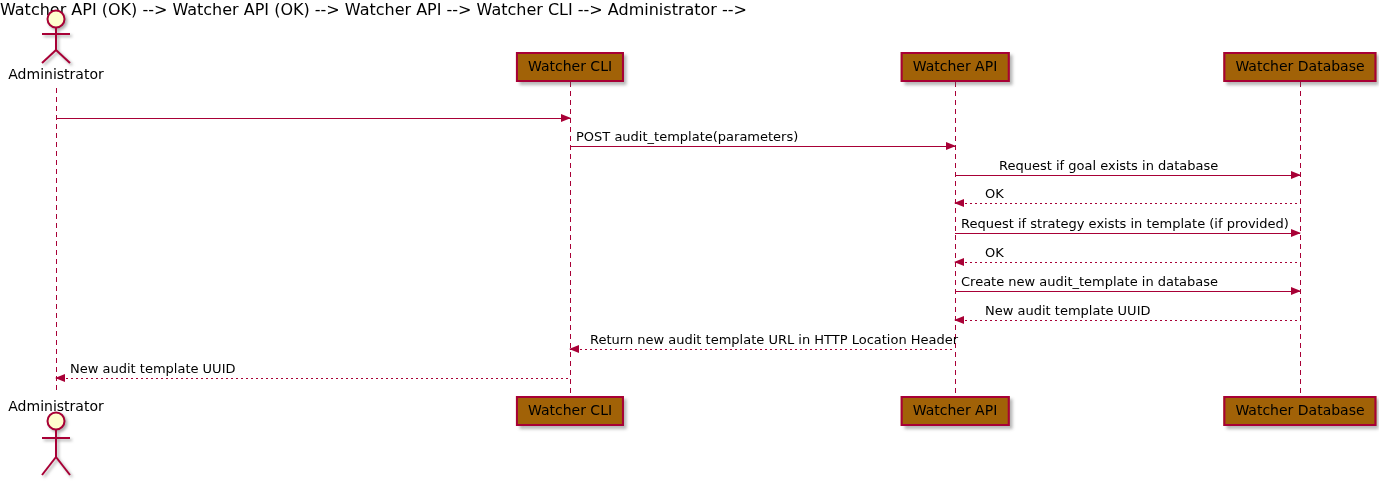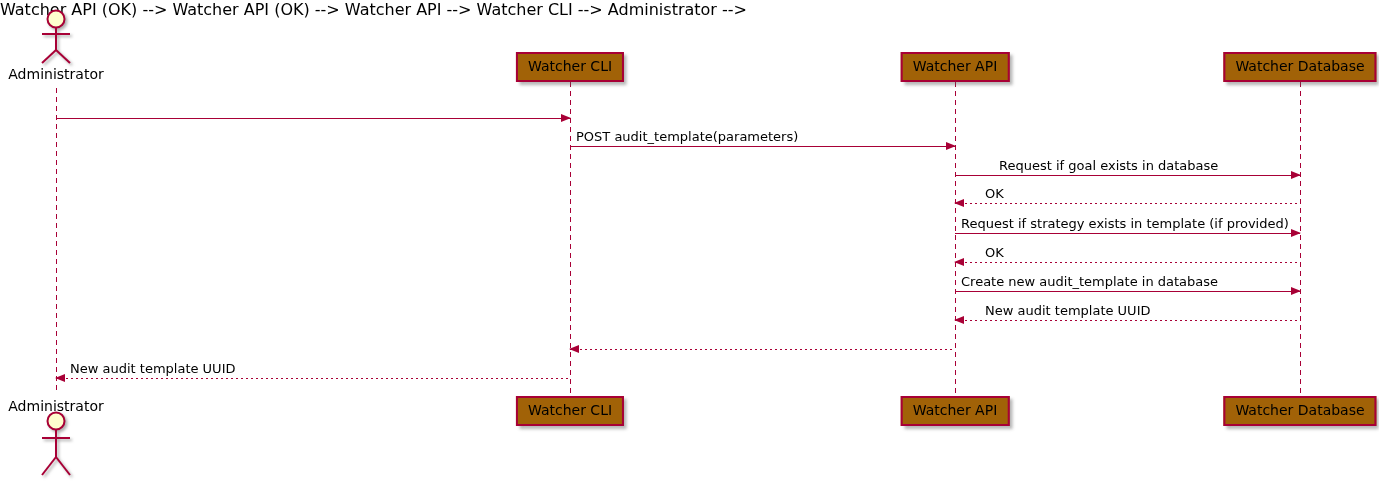--- a/index.html
+++ b/index.html
@@ -155,20 +155,21 @@
     <span class="arrow-right"></span>
   </div>
 
    Watcher API --&gt;
   <div class="msg-label" style="left:985px;top:303px;">New audit template UUID</div>
   <div class="msg-line dashed" style="left:955px;top:320px;width:345px;">
     <span class="arrow-left"></span>
   </div>
 
    Watcher CLI --&gt;
+  <div class="msg-label" style="left:590px;top:332px;">Return new audit template URL in HTTP Location Header</div>
   <div class="msg-line dashed" style="left:570px;top:349px;width:385px;">
     <span class="arrow-left"></span>
   </div>
 
    Administrator --&gt;
   <div class="msg-label" style="left:70px;top:361px;">New audit template UUID</div>
   <div class="msg-line dashed" style="left:56px;top:378px;width:514px;">
     <span class="arrow-left"></span>
   </div>
 

